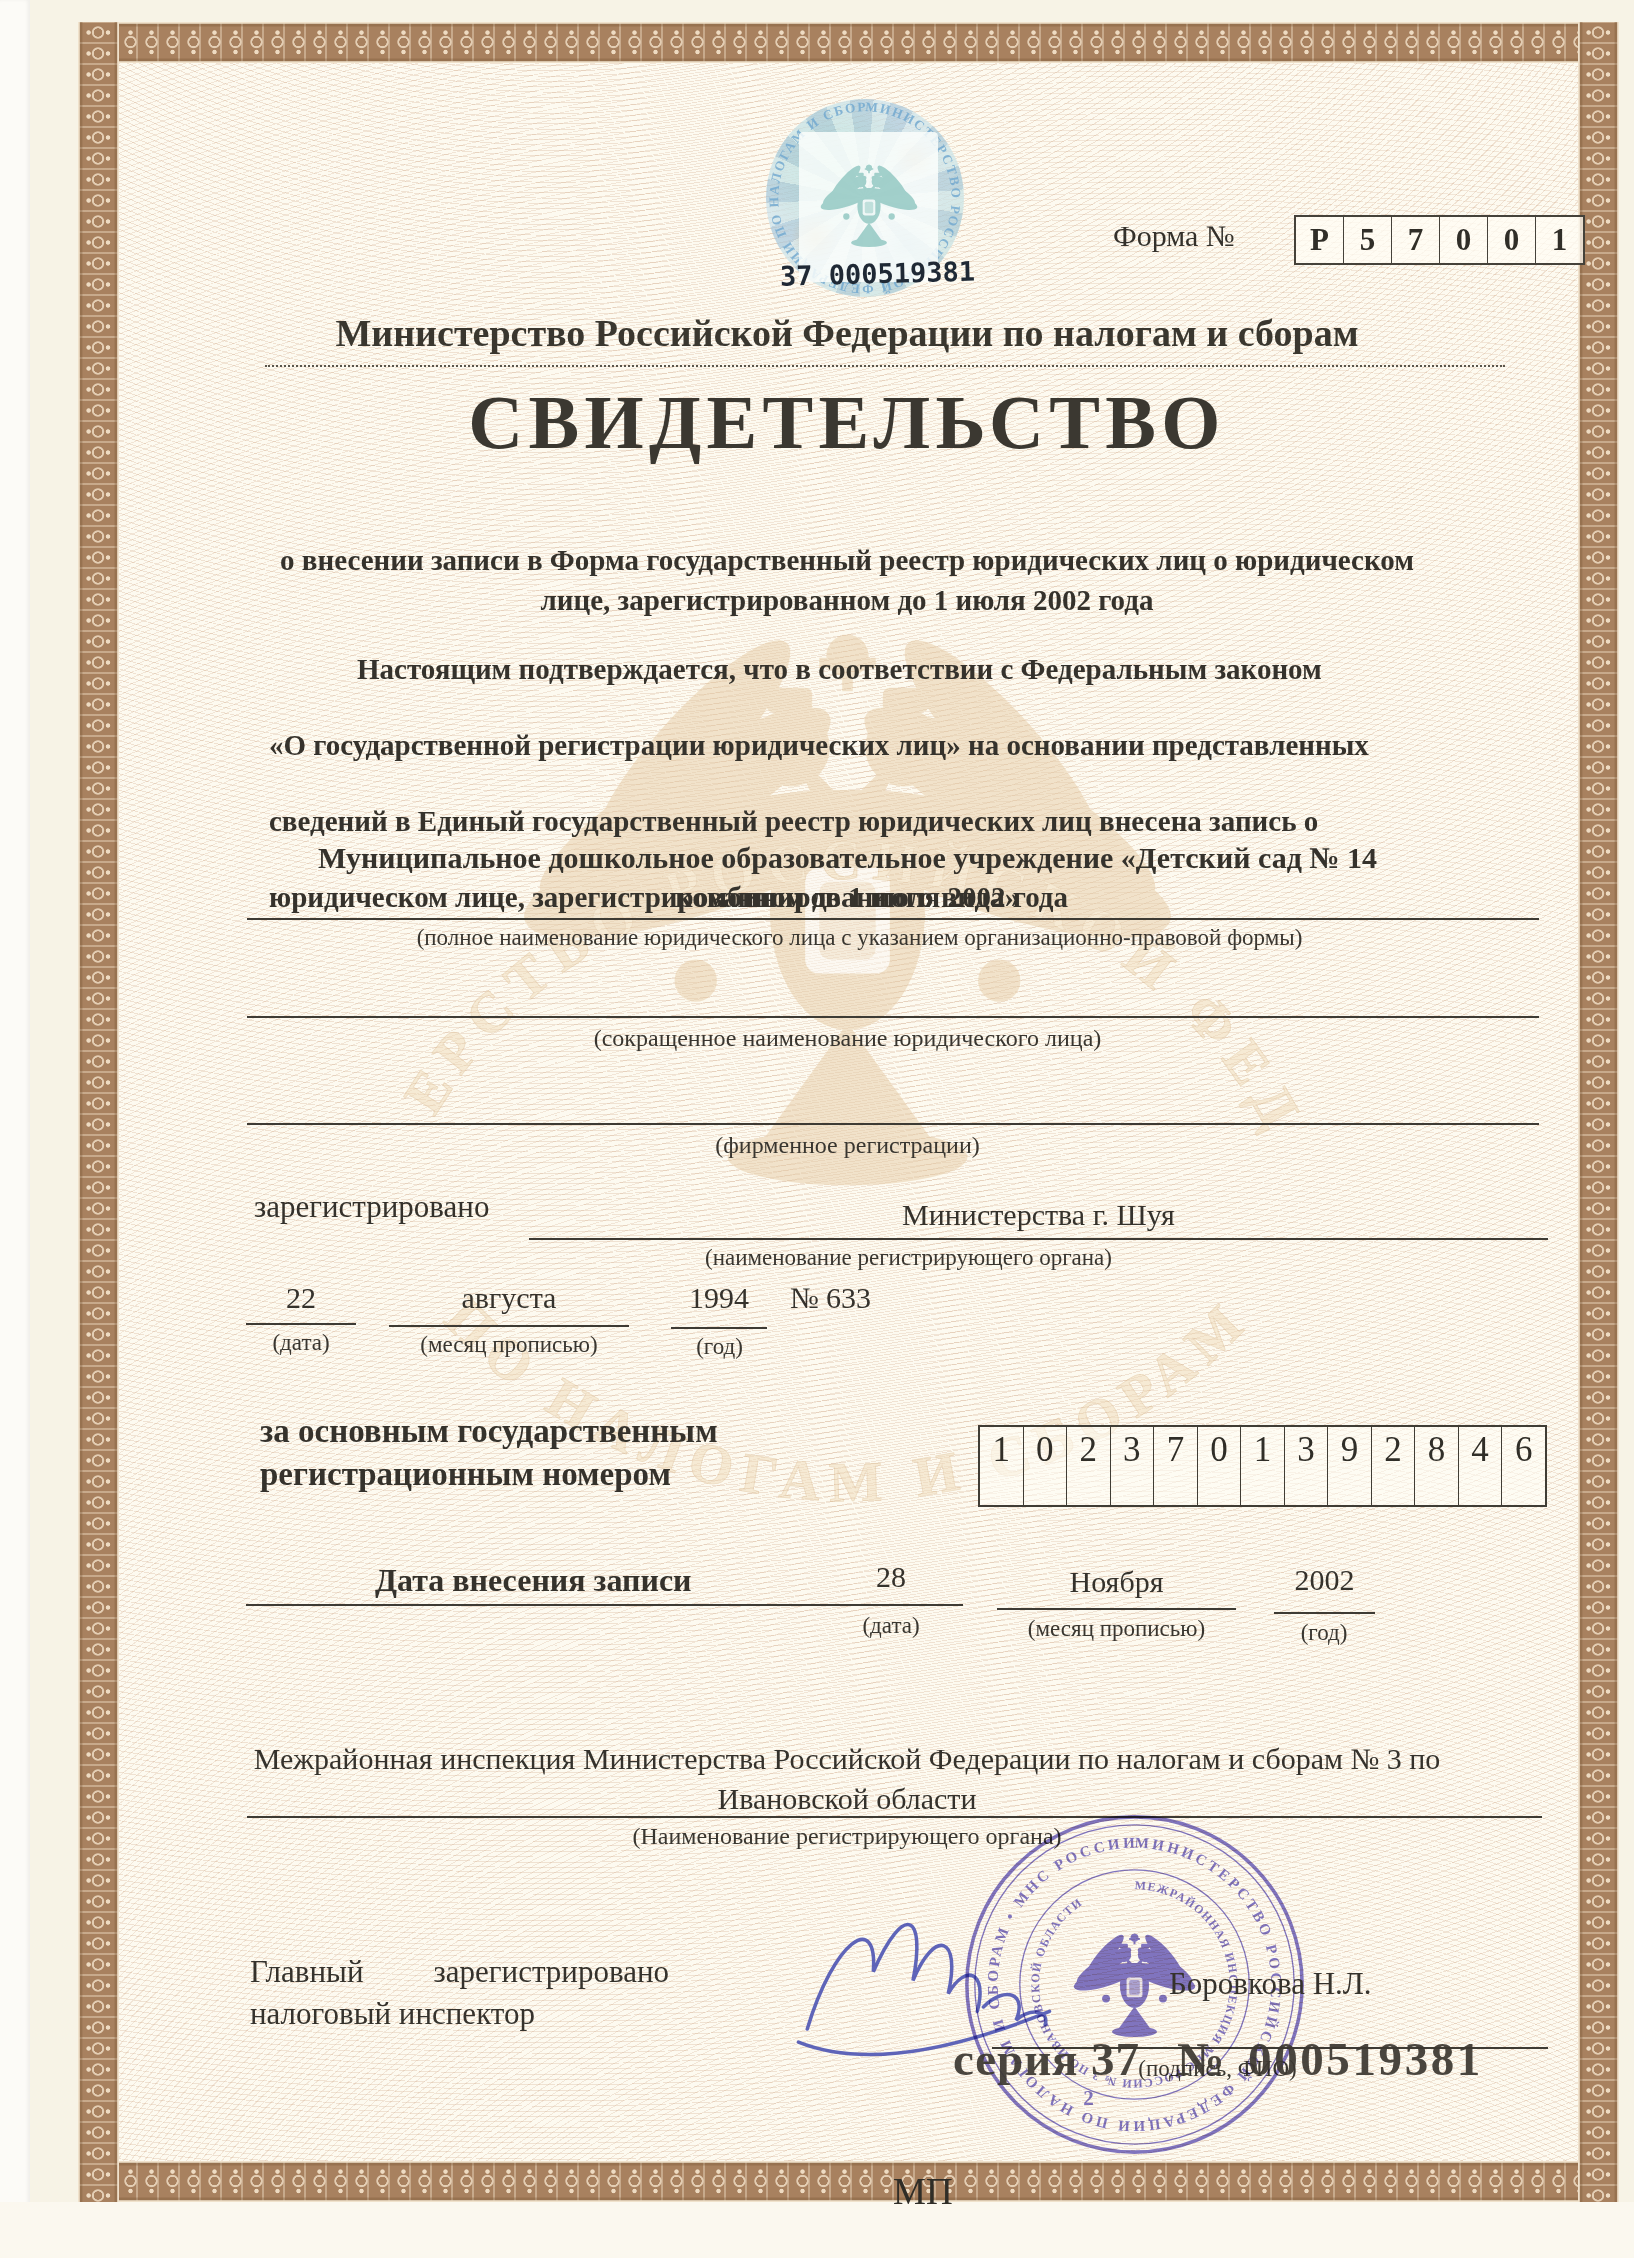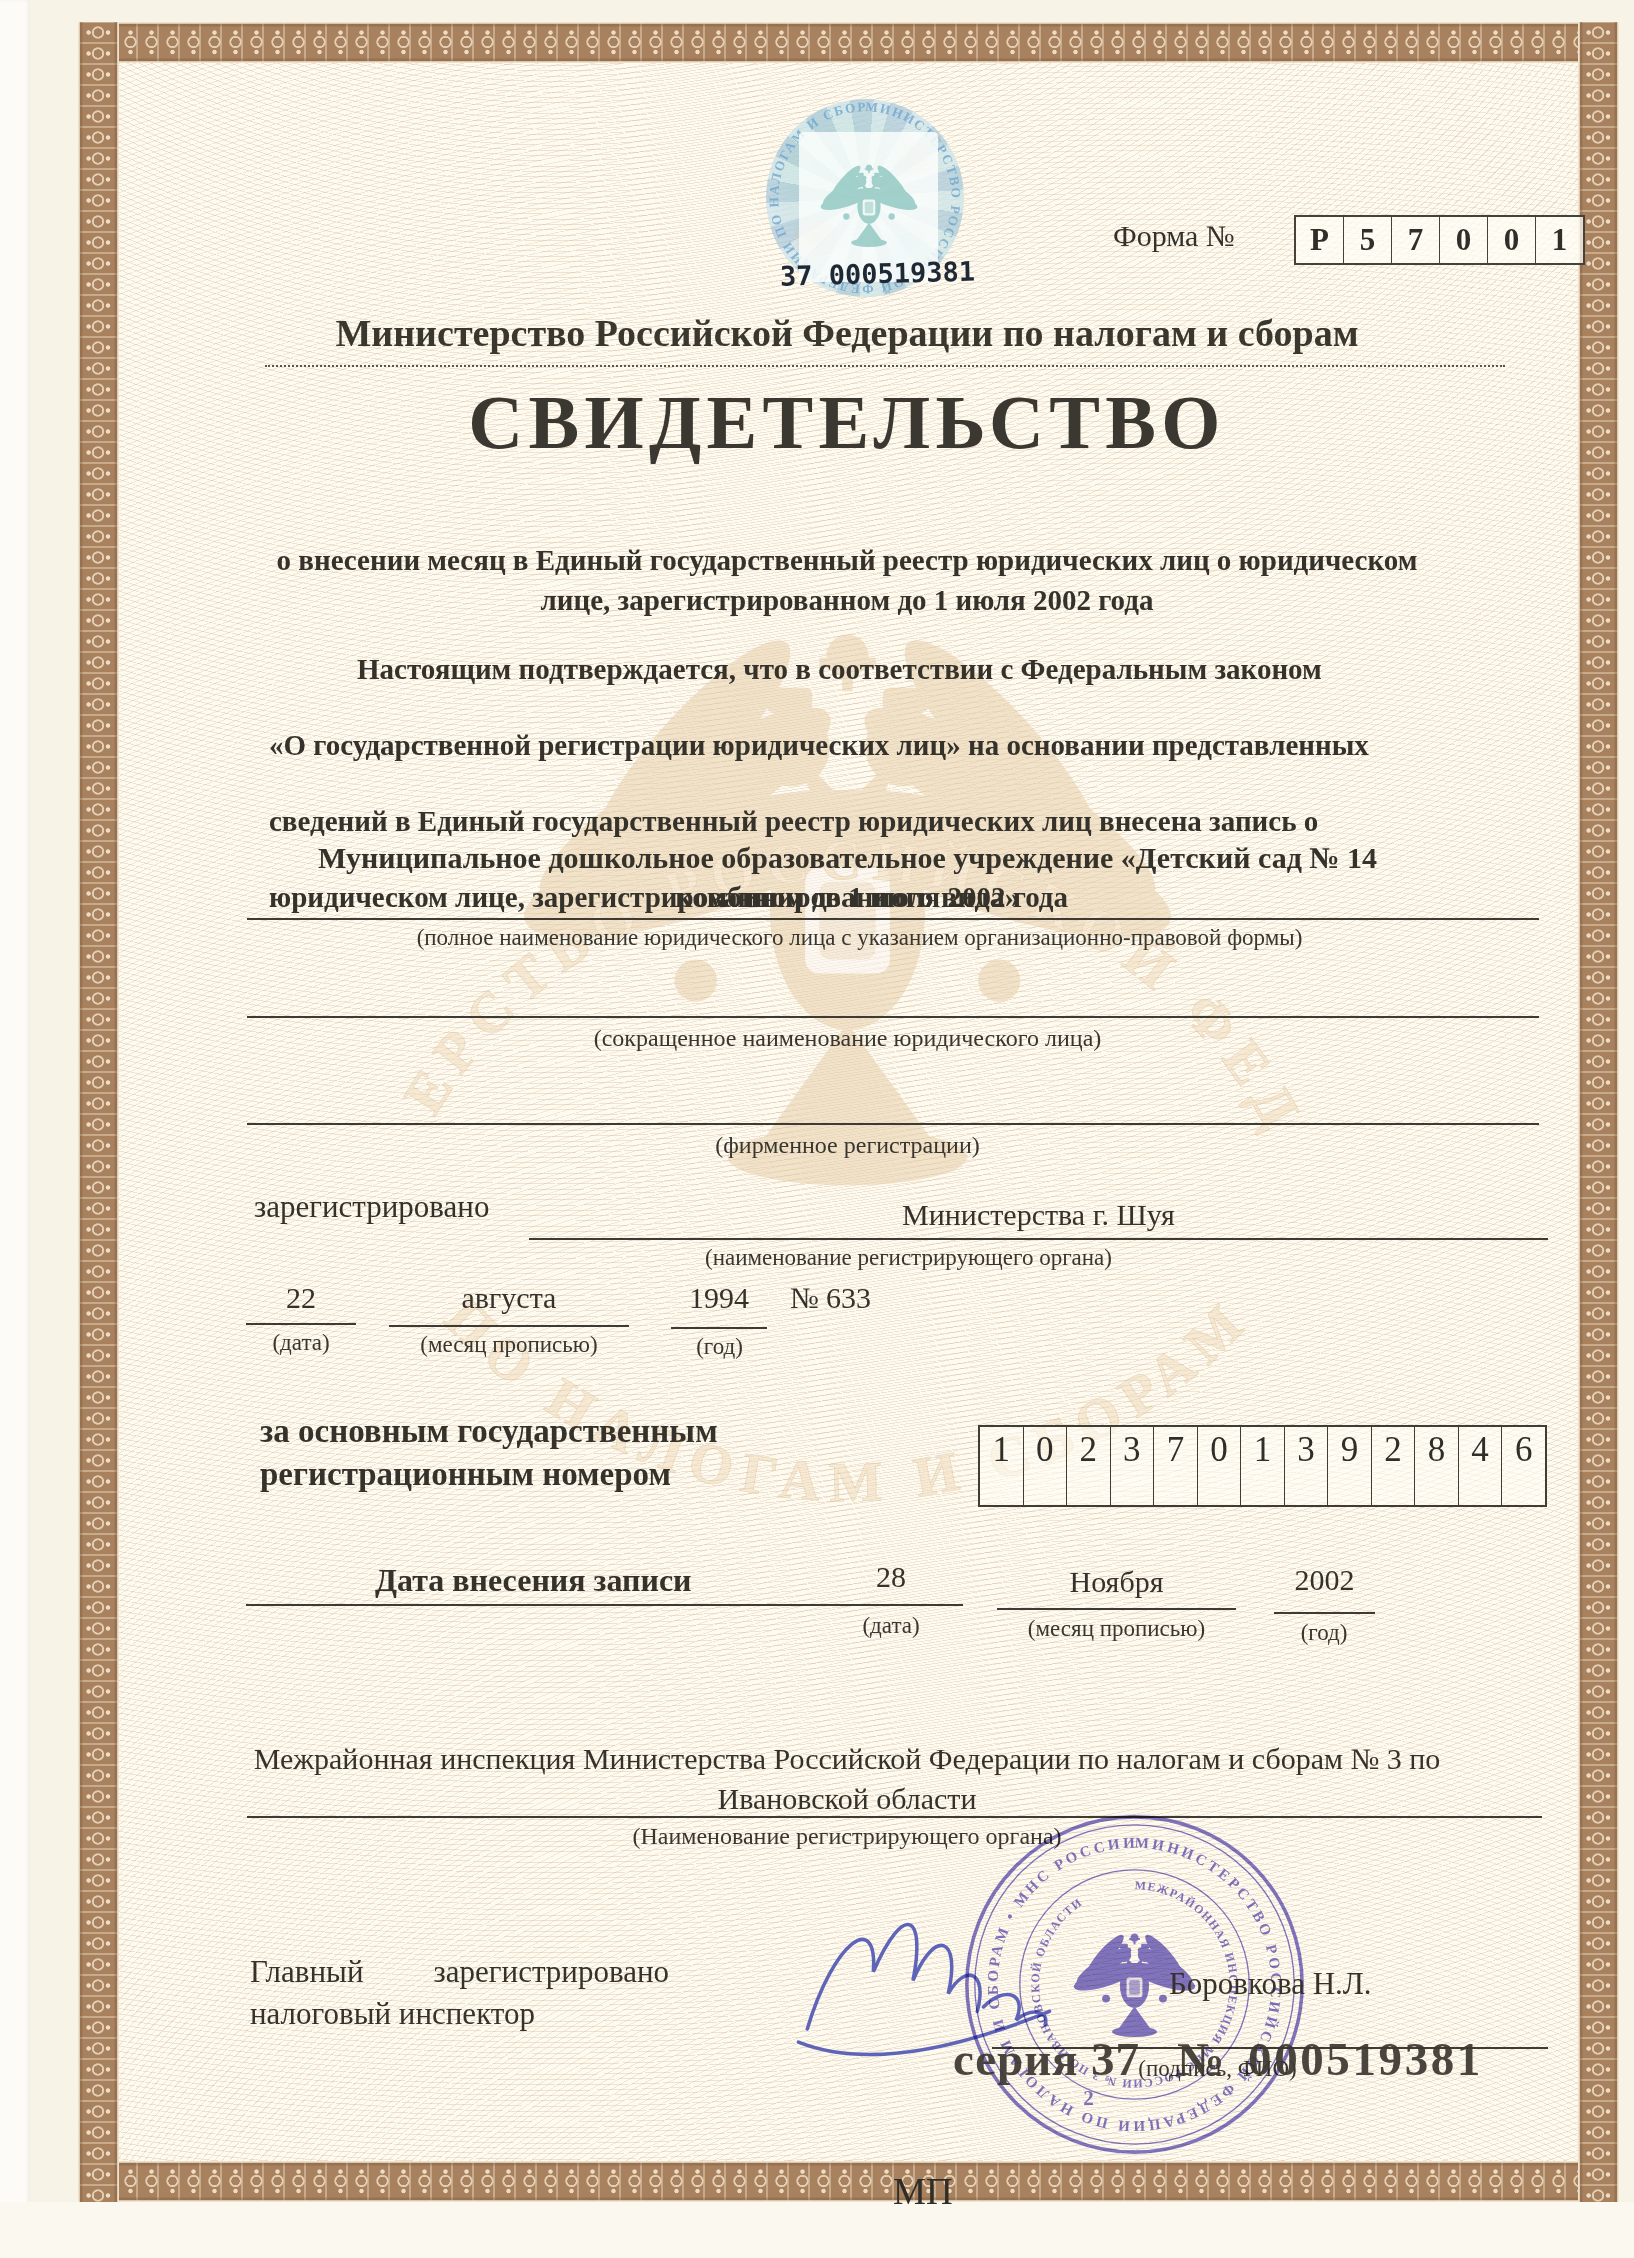--- a/index.html
+++ b/index.html
@@ -151,21 +151,21 @@
     <span>7</span>
     <span>0</span>
     <span>0</span>
     <span>1</span>
   </div>
 
   <div class="abs ctr z3" style="left:194px;top:311px;width:1306px;font-weight:bold;font-size:38px;color:#3a372f;">Министерство Российской Федерации по налогам и сборам</div>
   <div class="abs dotted" style="left:265px;top:365px;width:1240px;"></div>
   <div class="abs ctr z3" style="left:194px;top:379px;width:1306px;font-weight:bold;font-size:76px;letter-spacing:5.3px;color:#3b3831;">СВИДЕТЕЛЬСТВО</div>
 
-  <div class="abs ctr z3" style="left:194px;top:544px;width:1306px;font-weight:bold;font-size:29px;">о внесении месяц в Единый государственный реестр юридических лиц о юридическом</div>
+  <div class="abs ctr z3" style="left:194px;top:544px;width:1306px;font-weight:bold;font-size:29px;">о внесении записи в Форма государственный реестр юридических лиц о юридическом</div>
   <div class="abs ctr z3" style="left:194px;top:584px;width:1306px;font-weight:bold;font-size:29px;">лице, зарегистрированном до 1 июля 2002 года</div>
 
   <div class="abs z3" style="left:269px;top:650px;width:1272px;font-weight:bold;font-size:29px;line-height:38px;">
     <div class="just" style="padding-left:88px;">Настоящим  подтверждается,  что  в  соответствии  с  Федеральным законом</div>
     <div class="just">«О государственной регистрации юридических лиц» на основании представленных</div>
     <div class="just">сведений в Единый государственный реестр юридических лиц внесена запись о</div>
     <div>юридическом лице, зарегистрированном до 1 июля 2002 года</div>
   </div>
 
   <div class="abs ctr z3" style="left:221px;top:841px;width:1253px;font-weight:600;font-size:30px;">Муниципальное дошкольное образовательное учреждение «Детский сад № 14</div>

